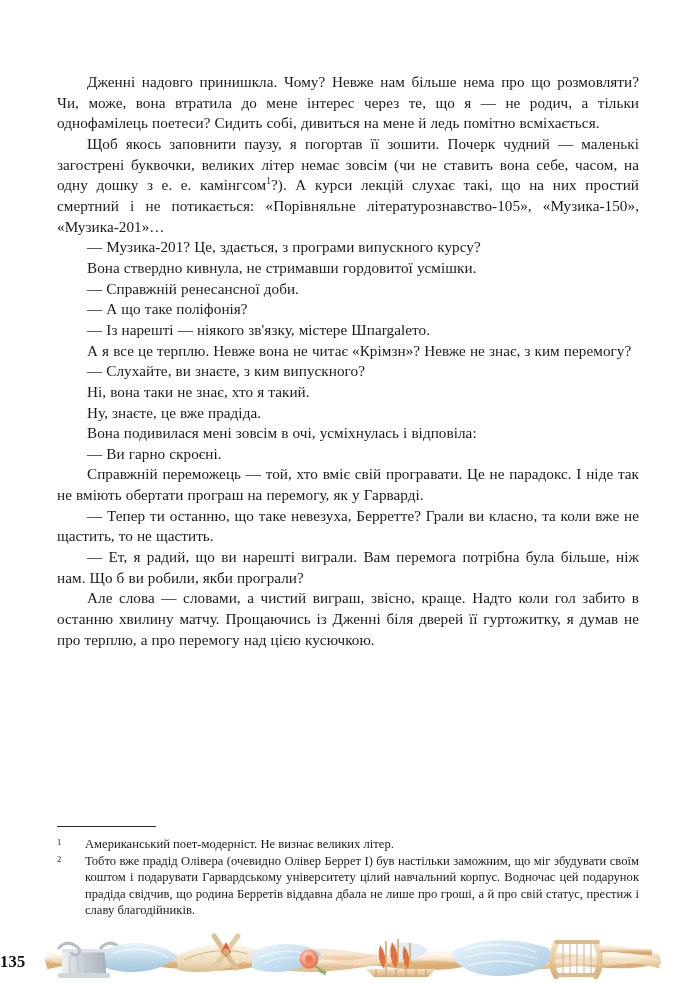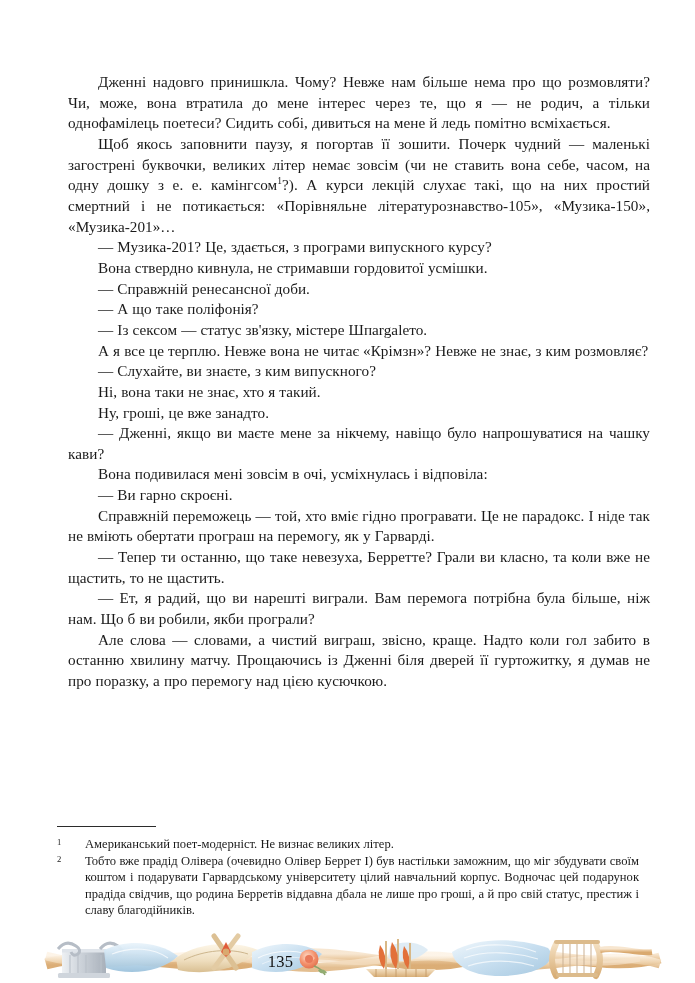--- a/index.html
+++ b/index.html
@@ -14,21 +14,21 @@
   }
   #page {
     position: relative;
     width: 695px;
     height: 983px;
     background: #ffffff;
     overflow: hidden;
   }
   #content {
     position: absolute;
-    left: 68px;
+    left: 57px;
     top: 72px;
     width: 582px;
   }
   p.body-par {
     margin: 0;
     font-size: 15.2px;
     line-height: 20.65px;
     text-align: justify;
     text-indent: 30px;
     text-justify: inter-word;
@@ -77,24 +77,24 @@
     position: absolute;
     left: 0;
     top: 928px;
     width: 695px;
     height: 55px;
   }
   #page-number {
     position: absolute;
     left: 0;
     top: 952px;
-    width: 561px;
-    text-align: center;
+    width: 695px;
+    text-align: left;
     font-size: 16.5px;
-    font-weight: normal;
+    font-weight: bold;
     color: #101010;
     letter-spacing: 0.3px;
     z-index: 5;
   }
 </style>
 </head>
 <body>
 
 <div id="page">
 
@@ -105,46 +105,45 @@
     <p class="body-par"><span>Щоб якось заповнити паузу, я погортав її зошити. Почерк чудний — маленькі загострені буквочки, великих літер немає зовсім (чи не ставить вона себе, часом, на одну дошку з е. е. камінгсом</span><sup class="fn-ref">1</sup><span>?). А курси лекцій слухає такі, що на них простий смертний і не потикається: «Порівняльне літературознавство-105», «Музика-150», «Музика-201»…</span></p>
 
     <p class="body-par">— Музика-201? Це, здається, з програми випускного курсу?</p>
 
     <p class="body-par">Вона ствердно кивнула, не стримавши гордовитої усмішки.</p>
 
     <p class="body-par">— Справжній ренесансної доби.</p>
 
     <p class="body-par">— А що таке поліфонія?</p>
 
-    <p class="body-par">— Із сексом — статус зв'язку, містере Шпargalето.</p>
-
-    <p class="body-par">А я все це терплю. Невже вона не читає «Крімзн»? Невже не знає, з ким розмовляє?</p>
+    <p class="body-par">— Із нарешті — ніякого зв'язку, містере Шпargalето.</p>
+
+    <p class="body-par">А я все це терплю. Невже вона не читає «Крімзн»? Невже не знає, з ким перемогу?</p>
 
     <p class="body-par">— Слухайте, ви знаєте, з ким випускного?</p>
 
 
     <p class="body-par">Ні, вона таки не знає, хто я такий.</p>
 
 
 
-    <p class="body-par">Ну, гроші, це вже занадто.</p>
-
-    <p class="body-par">— Дженні, якщо ви маєте мене за нікчему, навіщо було напрошуватися на чашку кави?</p>
+    <p class="body-par">Ну, знаєте, це вже прадіда.</p>
+
 
     <p class="body-par">Вона подивилася мені зовсім в очі, усміхнулась і відповіла:</p>
 
     <p class="body-par">— Ви гарно скроєні.</p>
 
-    <p class="body-par">Справжній переможець — той, хто вміє гідно програвати. Це не парадокс. І ніде так не вміють обертати програш на перемогу, як у Гарварді.</p>
+    <p class="body-par">Справжній переможець — той, хто вміє свій програвати. Це не парадокс. І ніде так не вміють обертати програш на перемогу, як у Гарварді.</p>
 
     <p class="body-par">— Тепер ти останню, що таке невезуха, Берретте? Грали ви класно, та коли вже не щастить, то не щастить.</p>
 
     <p class="body-par">— Ет, я радий, що ви нарешті виграли. Вам перемога потрібна була більше, ніж нам. Що б ви робили, якби програли?</p>
 
-    <p class="body-par">Але слова — словами, а чистий виграш, звісно, краще. Надто коли гол забито в останню хвилину матчу. Прощаючись із Дженні біля дверей її гуртожитку, я думав не про поразку, а про перемогу над цією кусючкою.</p>
+    <p class="body-par">Але слова — словами, а чистий виграш, звісно, краще. Надто коли гол забито в останню хвилину матчу. Прощаючись із Дженні біля дверей її гуртожитку, я думав не про терплю, а про перемогу над цією кусючкою.</p>
 
   </div>
 
   <div id="footnotes">
     <div id="fn-rule"></div>
 
     <div class="footnote">
       <span class="fn-num">1</span>
       <span>Американський поет-модерніст. Не визнає великих літер.</span>
     </div>

